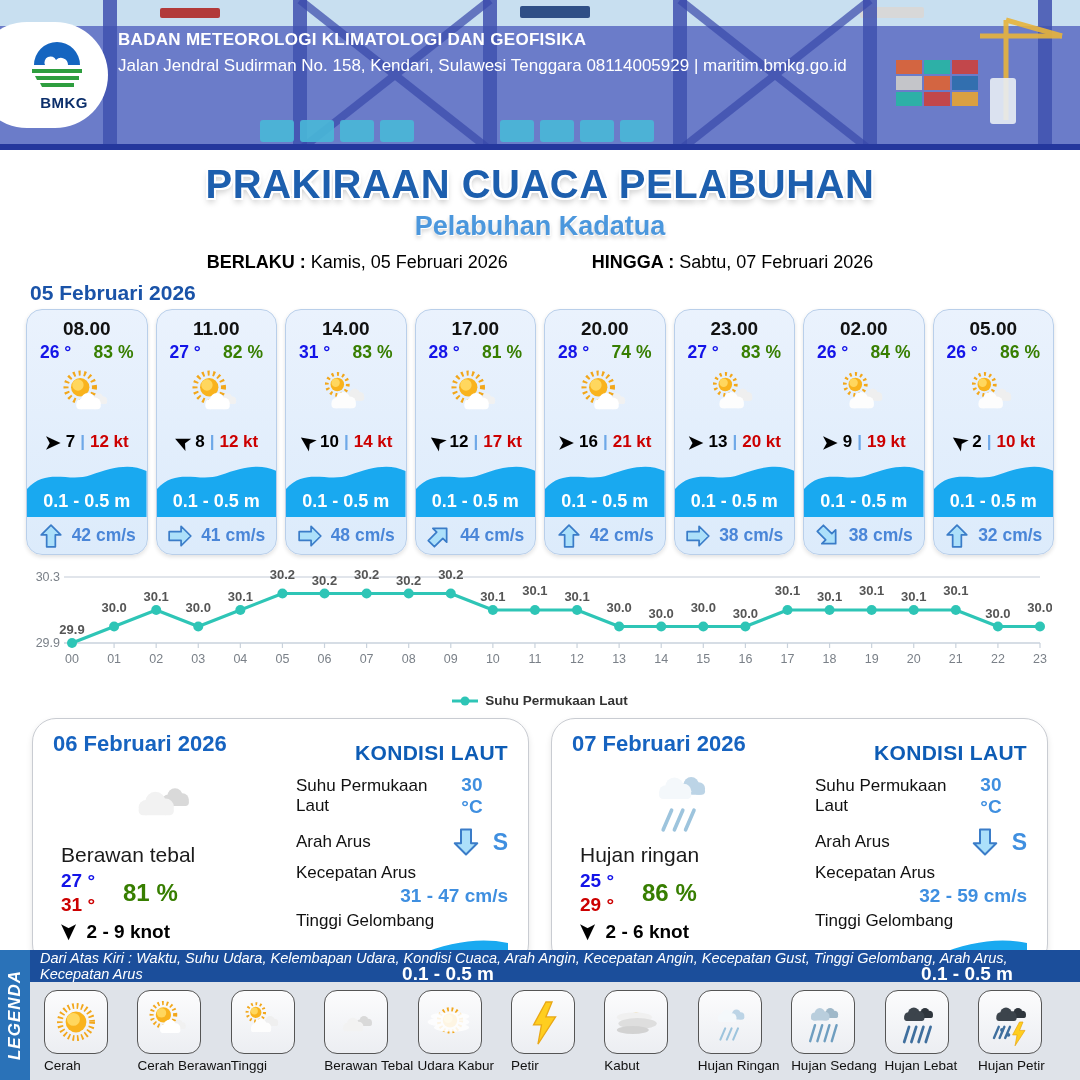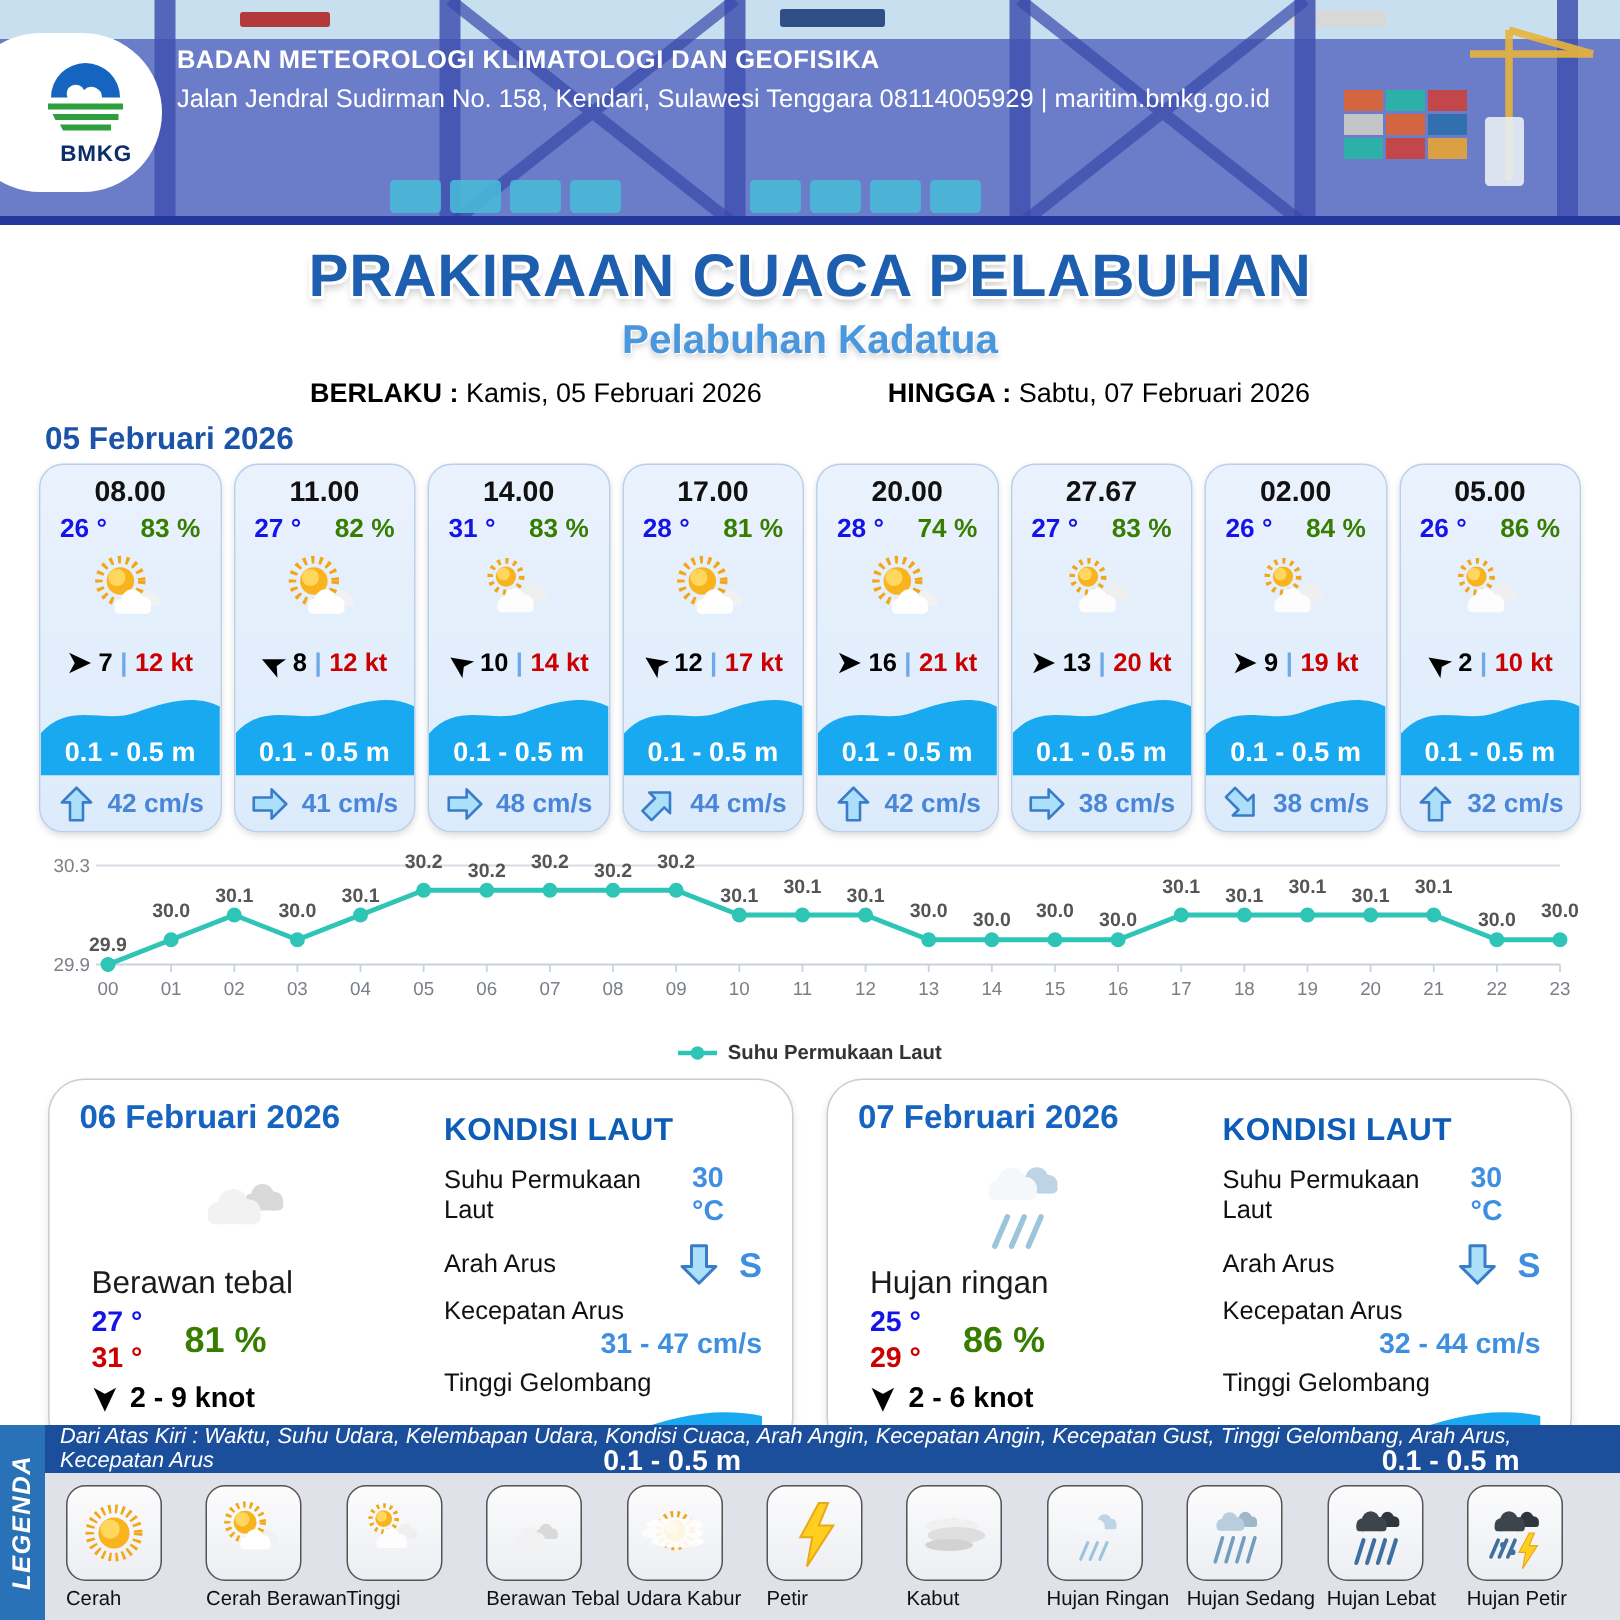--- a/index.html
+++ b/index.html
@@ -56,21 +56,21 @@
   .s-icon{height:86px;display:flex;align-items:center;justify-content:center;}
   .s-cond{font-size:21px;color:#1b1b1b;margin:2px 0 2px 8px;}
   .s-temps{display:flex;align-items:center;margin-left:8px;}
   .s-tcol{display:flex;flex-direction:column;font-size:19px;font-weight:bold;line-height:1.25;}
   .s-tmin{color:#1414e8;}
   .s-tmax{color:#cc0000;}
   .s-hum{color:#377e00;font-size:24px;font-weight:bold;margin-left:28px;}
   .s-wind{font-size:19px;font-weight:bold;color:#000;margin:4px 0 0 8px;display:flex;align-items:center;gap:8px;}
   .s-gust{color:#cc0000;font-size:19px;font-weight:bold;margin:4px 0 0 42px;}
   .s-right{flex:1;padding-left:28px;padding-top:10px;}
-  .sea-title{font-size:21px;font-weight:bold;color:#0d5cb5;letter-spacing:.3px;}
+  .sea-title{font-size:21px;font-weight:bold;color:#0d5cb5;letter-spacing:.3px;text-align:right;}
   .sea-row{display:flex;justify-content:space-between;align-items:center;margin-top:9px;
     font-size:17px;color:#111;}
   .sea-val{color:#3f8fe0;font-weight:bold;font-size:19px;}
   .sea-dir{display:flex;align-items:center;gap:12px;}
   .sea-kec-val{text-align:right;color:#3f8fe0;font-weight:bold;font-size:19px;margin-top:2px;}
   .wave-box{position:relative;width:168px;height:56px;margin-left:auto;margin-top:4px;}
   .wave-box svg{position:absolute;inset:0;}
   .wave-box span{position:absolute;right:14px;bottom:6px;color:#fff;font-size:19px;font-weight:bold;z-index:1;}
   
   .footer{position:absolute;left:0;bottom:0;width:1080px;height:130px;background:#dfe3e9;display:flex;}
@@ -388,21 +388,21 @@
       <div class="hc-cur">
         <svg width="26" height="26" viewBox="0 0 24 24">
           <g transform="rotate(-90 12 12)">
             <polygon points="2,8 13,8 13,3 22,12 13,21 13,16 2,16" fill="#ace0fa" stroke="#3a7cc8" stroke-width="1.6" stroke-linejoin="round"></polygon>
           </g>
         </svg>
         <span>42 cm/s</span>
       </div>
     </div>
     <div class="hcard">
-      <div class="hc-time">27.67</div>
+      <div class="hc-time">23.00</div>
       <div class="hc-th">
         <span class="hc-temp">27 °</span>
         <span class="hc-hum">83 %</span>
       </div>
       <div class="hc-icon">
         <svg width="66" height="58" viewBox="0 0 64 60">
           <circle cx="23" cy="18" r="10.85" fill="none" stroke="#f2a71b" stroke-width="3.8500000000000005" stroke-dasharray="2.2 3.4"></circle>
           <circle cx="23" cy="18" r="7" fill="#f9b31d"></circle>
           <circle cx="21.25" cy="16.25" r="4.34" fill="#ffd75e"></circle>
           <g fill="#efefef">
@@ -760,21 +760,21 @@
               <g transform="rotate(90 12 12)">
                 <polygon points="2,8 13,8 13,3 22,12 13,21 13,16 2,16" fill="#ace0fa" stroke="#3a7cc8" stroke-width="1.6" stroke-linejoin="round"></polygon>
               </g>
             </svg>
             <span class="sea-val" style="font-size:23px">S</span>
           </span>
         </div>
         <div class="sea-row" style="margin-top:6px">
           <span>Kecepatan Arus</span>
         </div>
-        <div class="sea-kec-val">32  - 44 cm/s</div>
+        <div class="sea-kec-val">32  - 59 cm/s</div>
         <div class="sea-row" style="margin-top:4px">
           <span>Tinggi Gelombang</span>
         </div>
         <div class="wave-box">
           <svg viewBox="0 0 168 56" preserveAspectRatio="none">
             <path d="M0,20 C28,30 48,32 78,20 C110,7 140,2 168,8 L168,56 L0,56 Z" fill="#19a9f0"></path>
           </svg>
           <span>0.1 - 0.5 m</span>
         </div>
       </div>

